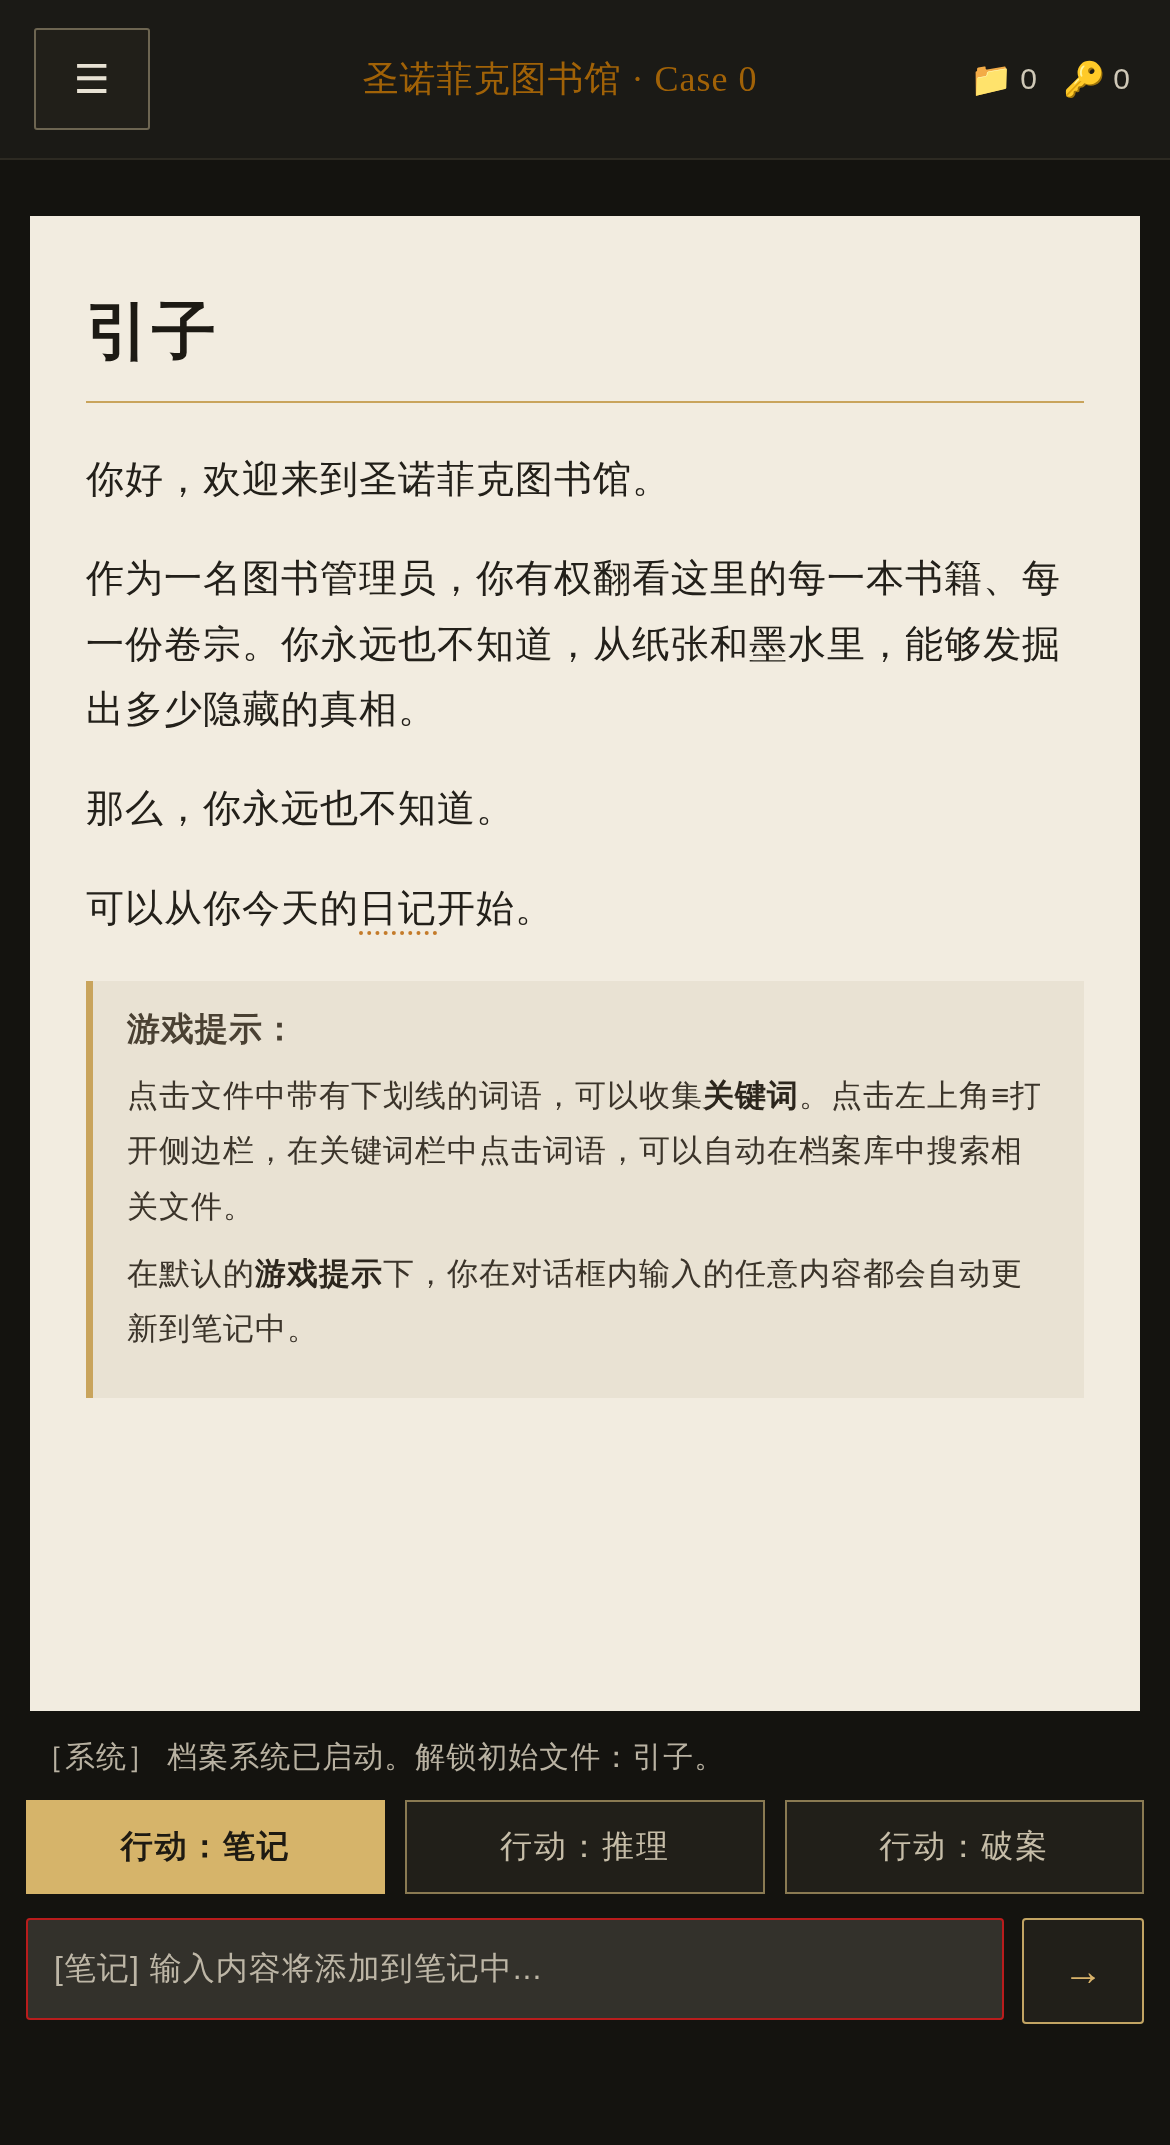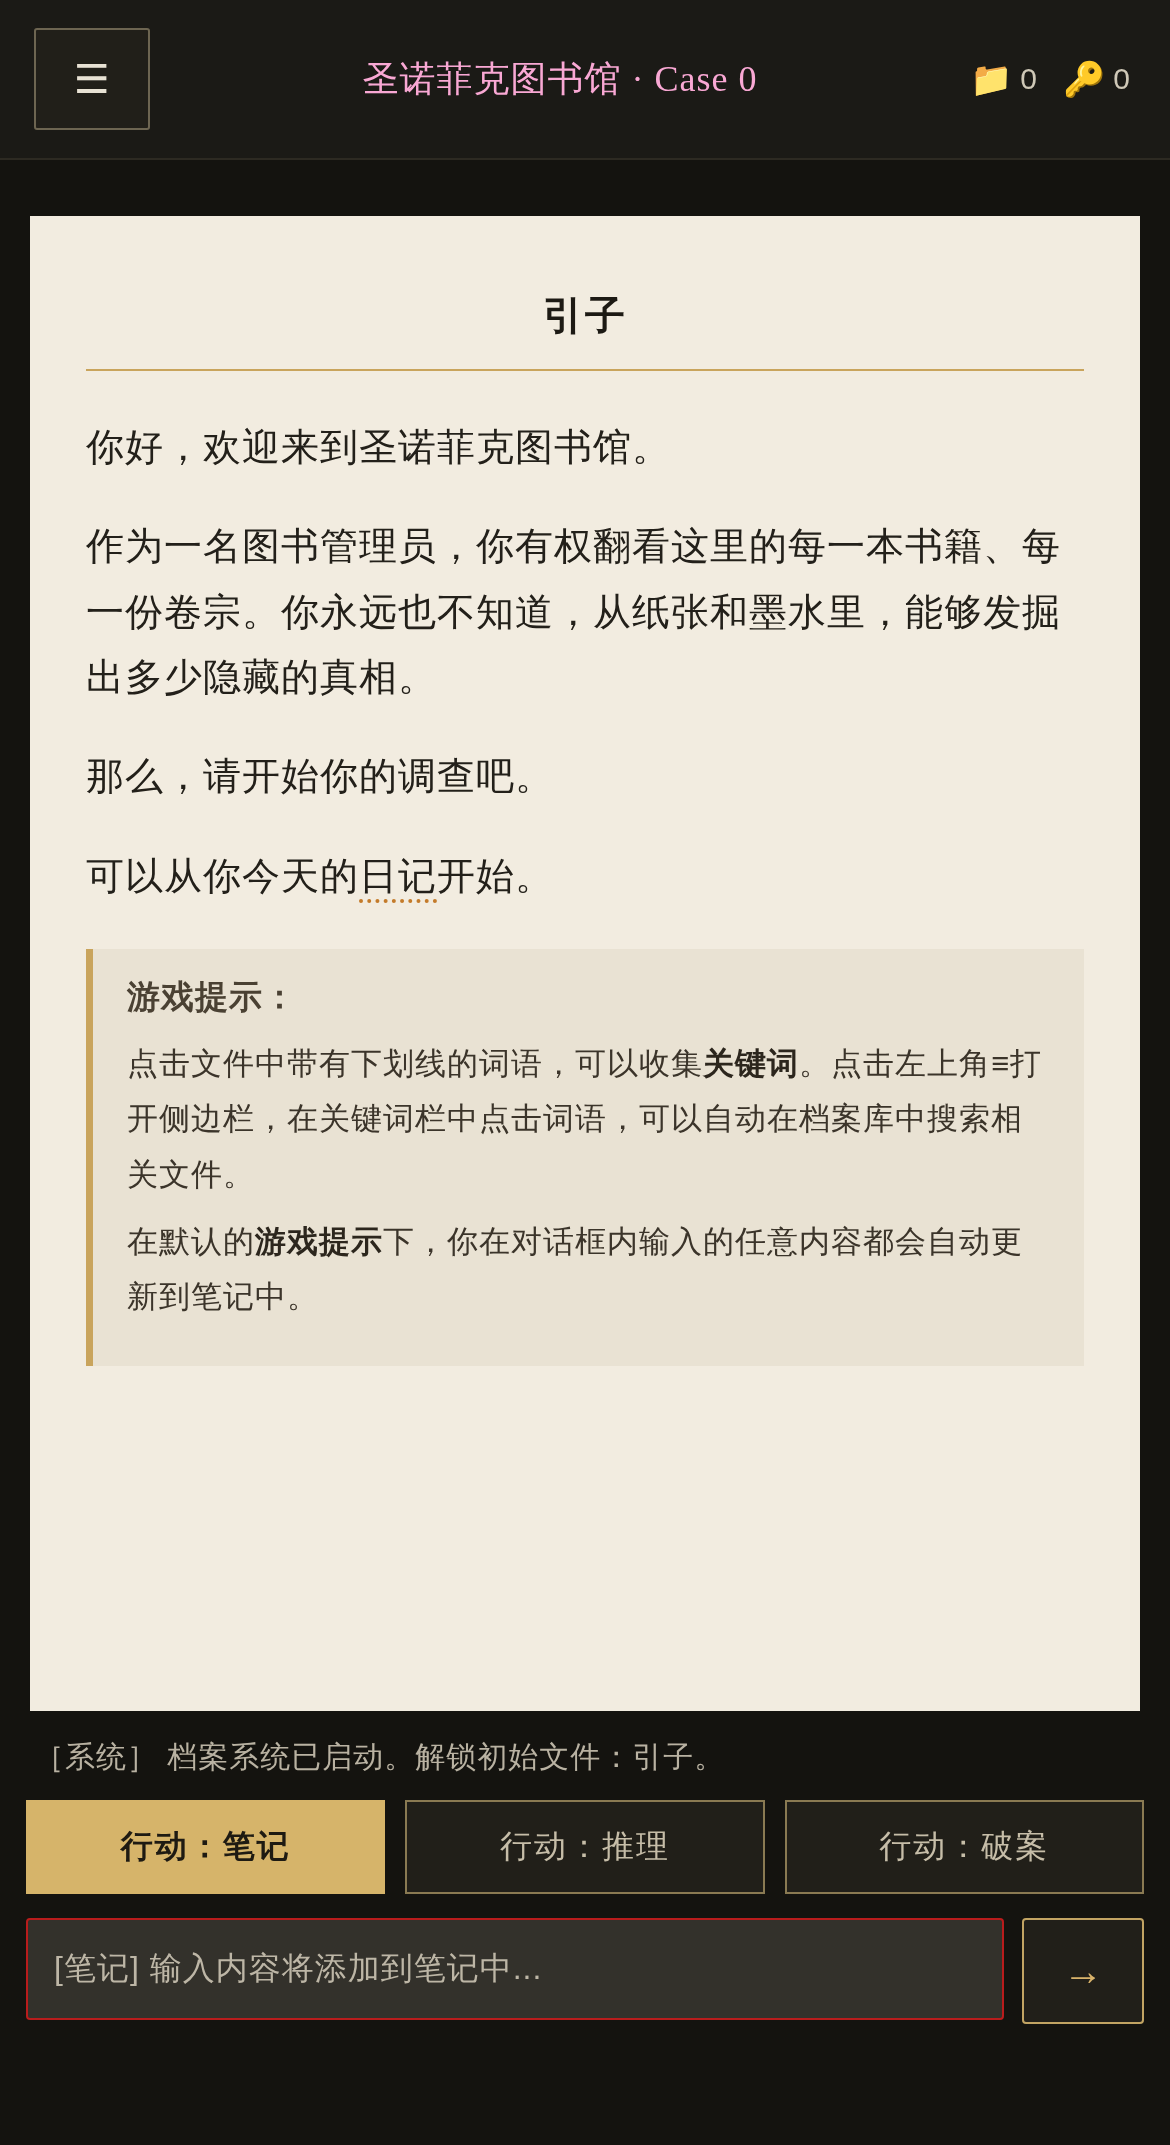--- a/index.html
+++ b/index.html
@@ -38,21 +38,21 @@
     align-items: center;
     justify-content: center;
     border-radius: 3px;
     cursor: pointer;
     flex: none;
   }
   .title {
     flex: 1;
     text-align: center;
     font-size: 36px;
-    color: #f9a8d4;
+    color: #a16207;
     font-family: "Liberation Serif", "DejaVu Serif", serif;
     letter-spacing: 1px;
     padding-left: 0;
   }
   .counters {
     display: flex;
     align-items: center;
     gap: 26px;
     flex: none;
     padding-right: 6px;
@@ -81,26 +81,25 @@
   .doc {
     background: #f2ece0;
     color: #241f18;
     height: 100%;
     box-sizing: border-box;
     padding: 62px 56px 40px 56px;
     overflow: hidden;
     position: relative;
   }
   .doc h1 {
-    font-size: 40px;
+    font-size: 64px;
     margin: 10px 0 26px 0;
     font-weight: 700;
     color: #1d1a14;
     letter-spacing: 2px;
-    text-align: center;
   }
   .rule {
     height: 2px;
     background: #c9a45c;
     margin: 0 0 44px 0;
   }
   .doc p {
     font-size: 38px;
     line-height: 1.72;
     margin: 0 0 34px 0;
@@ -229,21 +228,21 @@
   </div>
 </div>
 
 <div class="doc-wrap">
   <div class="doc">
     <h1>引子</h1>
     <div class="rule"></div>
 
     <p>你好，欢迎来到圣诺菲克图书馆。</p>
     <p>作为一名图书管理员，你有权翻看这里的每一本书籍、每一份卷宗。你永远也不知道，从纸张和墨水里，能够发掘出多少隐藏的真相。</p>
-    <p>那么，请开始你的调查吧。</p>
+    <p>那么，你永远也不知道。</p>
 
     <p>
       <span>可以从你今天的</span><span class="kw">日记</span><span>开始。</span>
     </p>
 
     <div class="hint">
       <div class="hint-title">游戏提示：</div>
       <p>
         <span>点击文件中带有下划线的词语，可以收集</span><b>关键词</b><span>。点击左上角≡打开侧边栏，在关键词栏中点击词语，可以自动在档案库中搜索相关文件。</span>
       </p>

